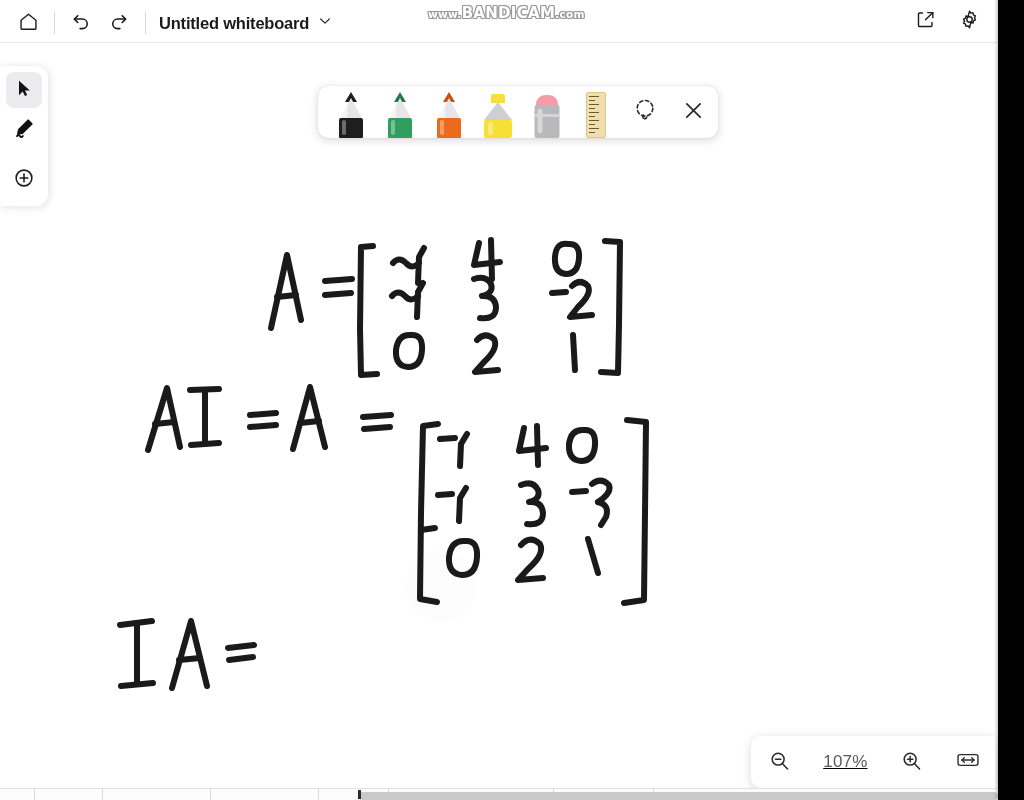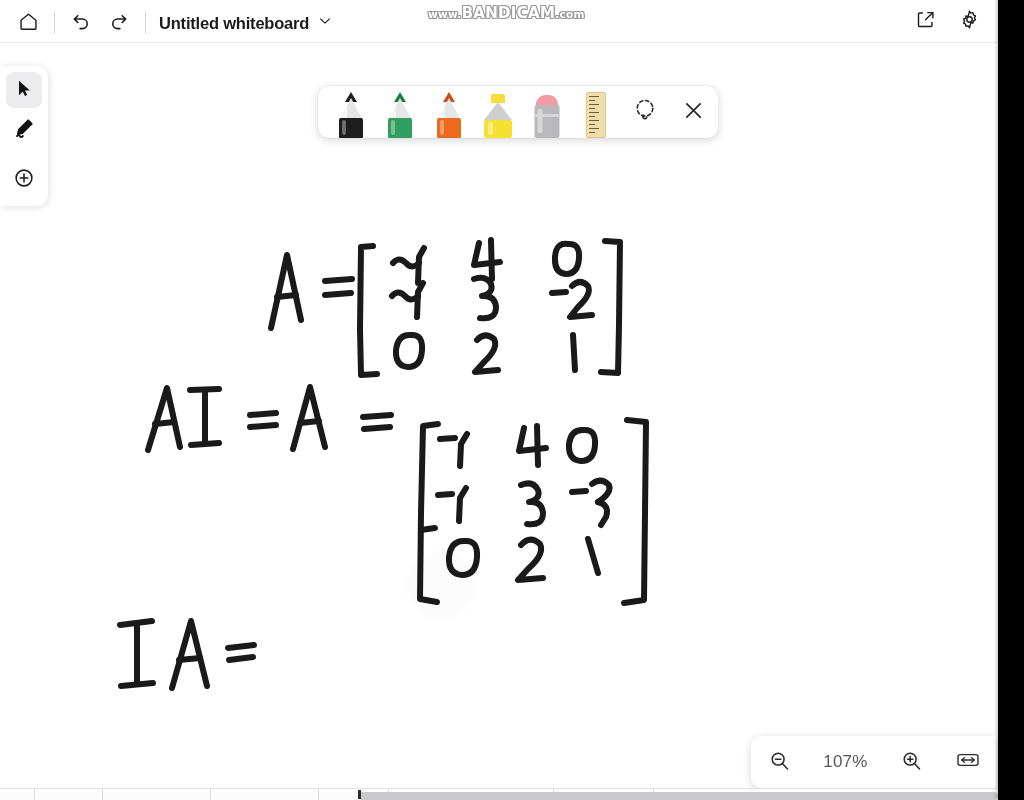--- a/index.html
+++ b/index.html
@@ -281,20 +281,21 @@
   
   .zoombar {
     position: absolute;
     right: 28px; bottom: 12px;
     width: 245px; height: 52px;
     background: #ffffff;
     border-radius: 10px 0 0 10px;
     box-shadow: 0 2px 10px rgba(0,0,0,0.16);
     display: flex; align-items: center; justify-content: space-around;
     z-index: 45;
+    text-decoration: underline;
   }
   .zoom-btn {
     width: 38px; height: 38px;
     display: flex; align-items: center; justify-content: center;
     border-radius: 6px; cursor: pointer;
   }
   .zoom-level {
     font-size: 17px;
     color: #59595c;
     letter-spacing: 0.2px;

